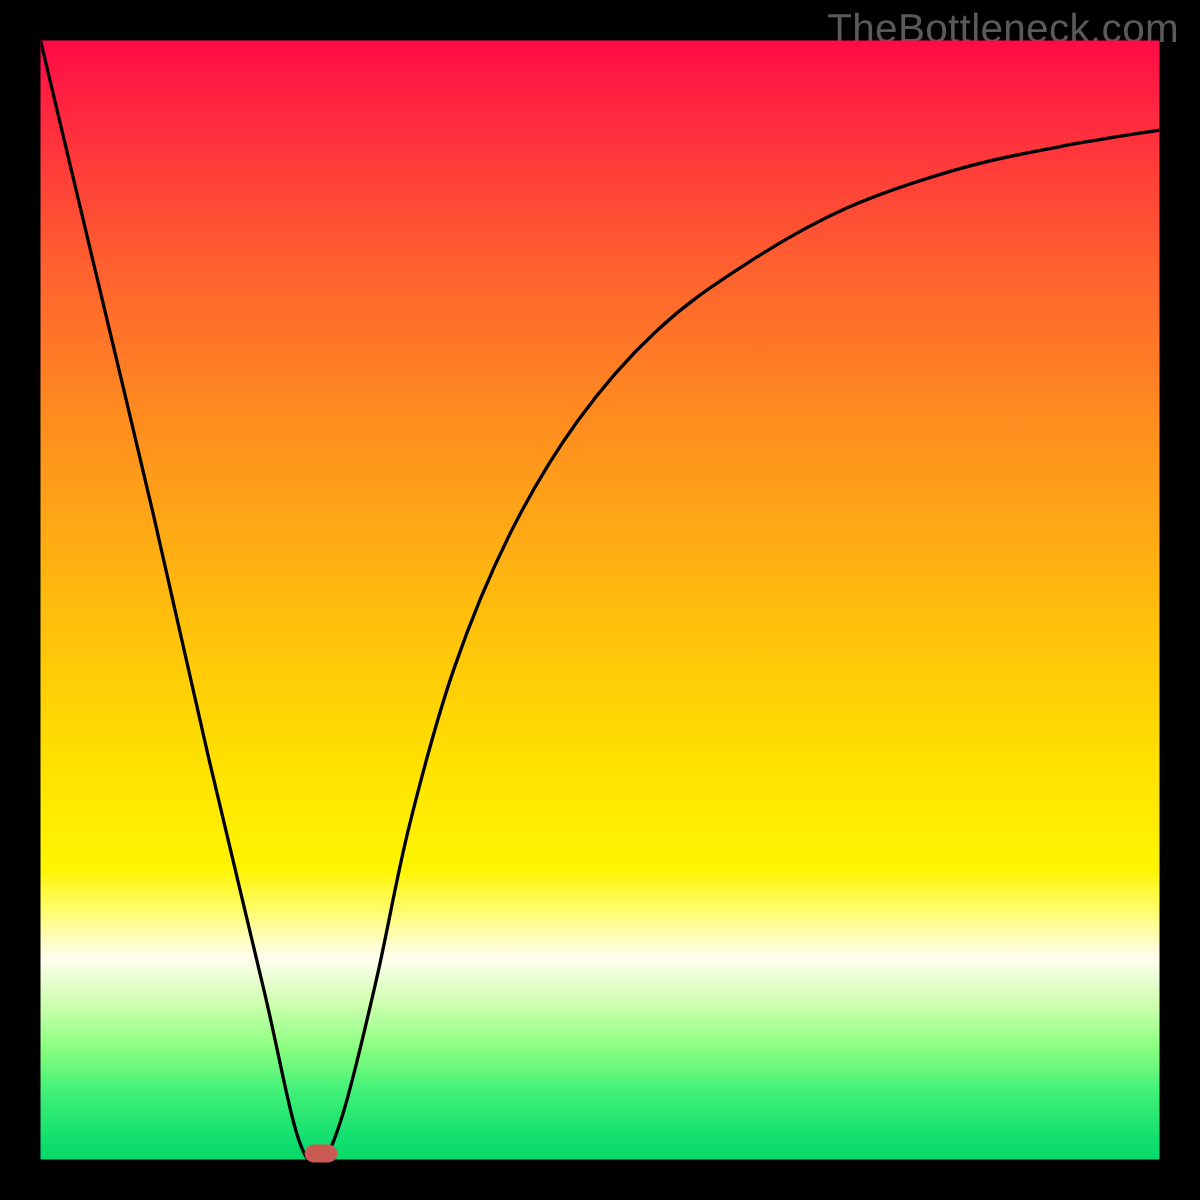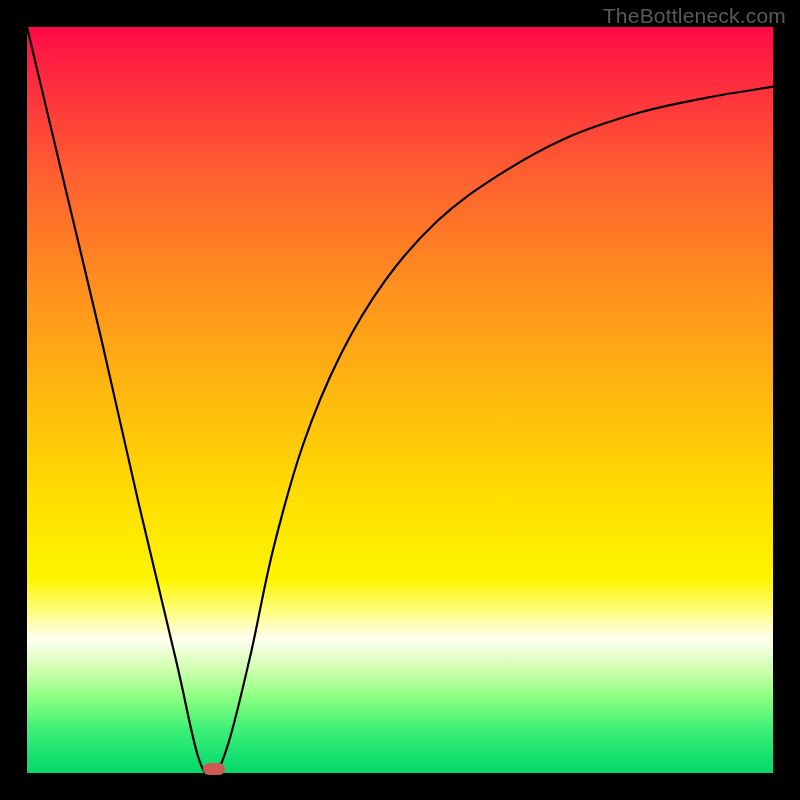--- a/index.html
+++ b/index.html
@@ -32,21 +32,21 @@
       #40f077 94%,
       #14e070 98%,
       #05d868 100%
     );
   }
   .watermark {
     position: absolute;
     top: 4px;
     right: 14px;
     color: #5a5a5a;
-    font-size: 21px;
+    font-size: 27px;
     font-weight: 500;
     letter-spacing: 0.2px;
     font-family: Arial, sans-serif;
   }
   svg.curve {
     position: absolute;
     left: 0;
     top: 0;
     width: 746px;
     height: 746px;

